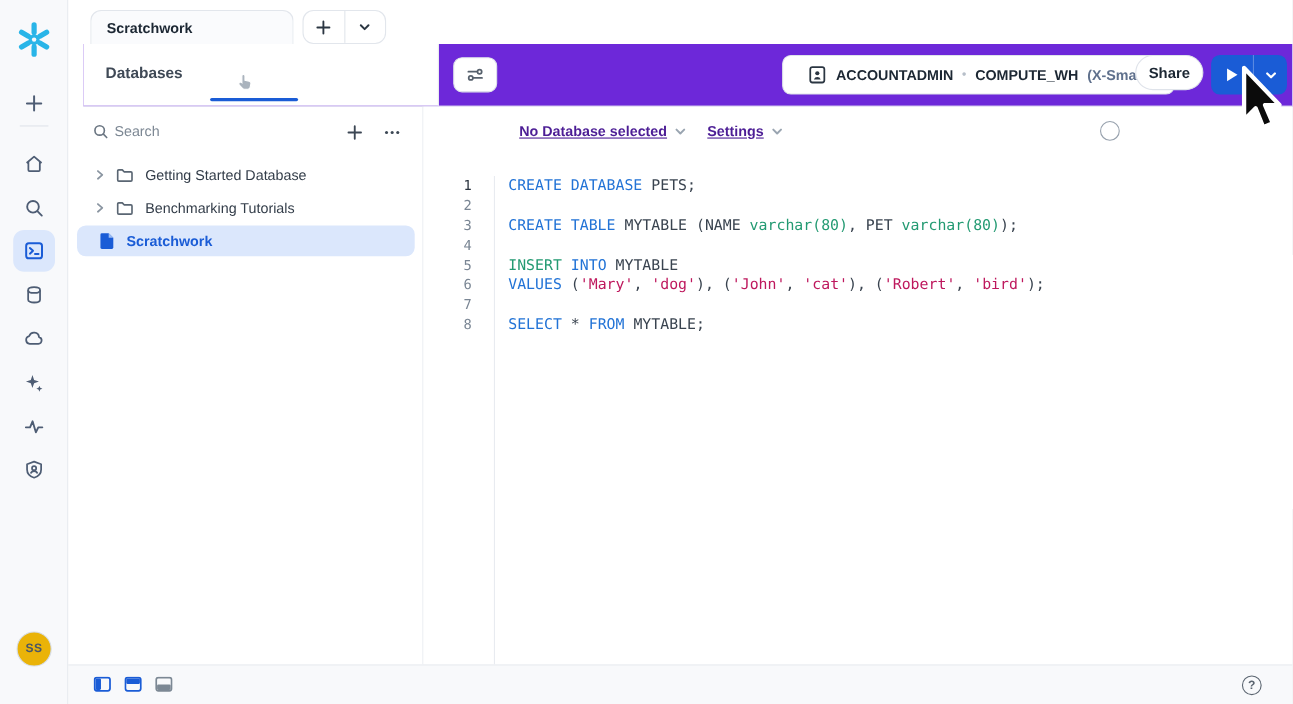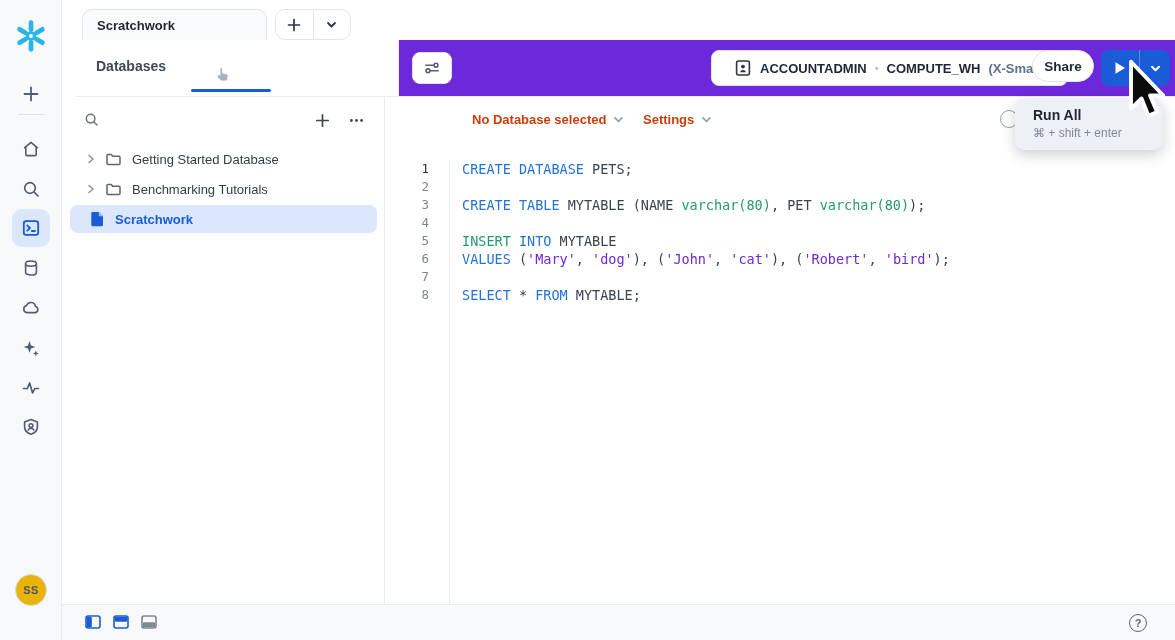--- a/index.html
+++ b/index.html
@@ -57,31 +57,31 @@
   .panel-dots { position:absolute; left:282px; top:3px; width:24px; height:24px; display:flex; align-items:center; justify-content:center; }
   .tree { position:absolute; left:0; top:44px; width:100%; }
   .trow { position:absolute; left:8px; width:307px; height:28px; display:flex; align-items:center; color:#333d49; }
   .trow .chev { margin-left:14px; }
   .trow .ficon { margin-left:7px; margin-right:10px; }
   .trow.selected { background:#dbe7fc; border-radius:8px; color:#1a5cd6; font-weight:bold; }
   .trow.selected .ficon { margin-left:20px; }
   
   .editor { position:absolute; left:323px; top:0; width:790px; height:100%; background:#fff; }
   .subheader { position:absolute; left:0; top:15px; width:100%; height:22px; }
-  .sub-item { position:absolute; display:flex; align-items:center; gap:6px; font-weight:bold; color:#c2410c; }
+  .sub-item { position:absolute; display:flex; align-items:center; gap:6px; font-weight:bold; color:#4c1d95;text-decoration:underline; }
   .sub-item.db { left:87px; }
   .sub-item.settings { left:258px; }
   .codewrap { position:absolute; left:0; top:63px; right:0; bottom:0; display:flex;
     font-family:"DejaVu Sans Mono", monospace; font-size:13.5px; line-height:18px; }
   .gutter { width:65px; border-right:1px solid #e8ebf0; text-align:right; padding-right:20px; color:#7a8694; font-size:12.5px; }
   .gutter .ln-active { color:#2a333e; }
   .code { padding-left:12px; white-space:pre; }
   .tk-kw { color:#2273d6; }
   .tk-ty { color:#239a72; }
-  .tk-st { color:#6d28d9;text-align:right; }
+  .tk-st { color:#be185d;text-align:right; }
   .tk-pl { color:#39434f; }
   
   .statusbar { position:absolute; left:62px; top:604px; width:1113px; height:36px; background:#f8f9fb; border-top:1px solid #e8ebf0; }
   .layout-icon { position:absolute; top:10px; width:16px; height:14px; }
   .help-btn { position:absolute; right:28px; top:9px; width:18px; height:18px; border-radius:50%; border:1.4px solid #5b6570;
     display:flex; align-items:center; justify-content:center; font-size:11px; color:#5b6570; font-weight:bold; }
   
   .clock-partial { position:absolute; left:1000px; top:110px; width:18px; height:18px; border-radius:50%; border:1.5px solid #97a1ad; z-index:4; }
   .run-menu { position:absolute; left:1015px; top:98px; width:148px; background:#edf0f4; border-radius:10px;
     box-shadow:0 5px 14px rgba(16,24,40,.20); padding:9px 10px 10px 18px; z-index:5; }
@@ -229,20 +229,21 @@
   </div>
 
   <div class="content">
 
     <div class="panel-body">
       <div class="search-row">
         <svg class="search-icon" width="15" height="15" viewBox="0 0 15 15" fill="none" stroke="#6b7682" stroke-width="1.5" stroke-linecap="round">
             <circle cx="6.6" cy="6.6" r="4.3"></circle>
             <path d="M10 10 L13 13"></path>
           </svg>
+        <input class="search-input" type="text" placeholder="Search" style="">
         <div class="panel-plus">
           <svg width="17" height="17" viewBox="0 0 17 17" stroke="#3c4754" stroke-width="1.7" stroke-linecap="round">
               <path d="M8.5 2.8 V14.2 M2.8 8.5 H14.2"></path>
             </svg>
         </div>
         <div class="panel-dots">
           <svg width="17" height="17" viewBox="0 0 17 17" fill="#3c4754">
               <circle cx="3.4" cy="8.5" r="1.4"></circle>
               <circle cx="8.5" cy="8.5" r="1.4"></circle>
               <circle cx="13.6" cy="8.5" r="1.4"></circle>
@@ -322,24 +323,20 @@
         <rect x="1" y="1" width="14" height="12" rx="2" fill="none" stroke="#7c8894" stroke-width="1.6"></rect>
         <rect x="1.8" y="7.2" width="12.4" height="5" rx="1.2" fill="#7c8894"></rect>
       </svg>
     <div class="help-btn">
         <span>?</span>
       </div>
   </div>
 
   <div class="clock-partial"></div>
 
-  <div class="run-menu">
-    <div class="run-menu-title">Run All</div>
-    <div class="run-menu-shortcut">⌘ + shift + enter</div>
-  </div>
 
 
   <svg class="cursor-small" width="15" height="17" viewBox="0 0 15 17">
     <path d="M5.3 1.6 c.8 0 1.4 .6 1.4 1.4 V7 l3.9 .9 c1 .25 1.7 1.2 1.5 2.2 l-.7 3.3 c-.2 1 -1.1 1.7 -2.1 1.7 H6 c-.6 0 -1.2 -.25 -1.6 -.7 L1.6 11.3 c-.7 -.7 -.55 -1.85 .3 -2.4 .6 -.4 1.4 -.3 1.9 .2 l.1 .1 V3 c0 -.8 .6 -1.4 1.4 -1.4 Z" fill="#aab3bd" stroke="#fff" stroke-width="1"></path>
   </svg>
 
   <svg class="cursor-big" width="48" height="66" viewBox="0 0 32 44">
     <path d="M6 2.5 L6 34 L13 27 L17.6 38.5 L23.4 36 L18.7 25 L27.5 25 Z" fill="#0b0b0b" stroke="#fff" stroke-width="2.6" stroke-linejoin="round"></path>
   </svg>
 

